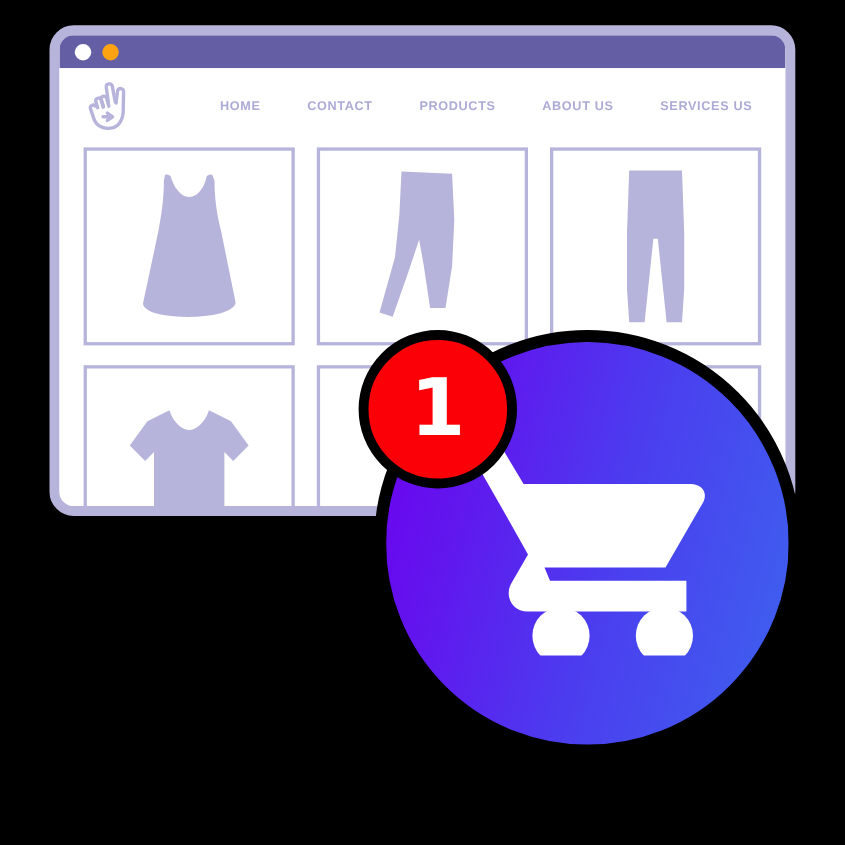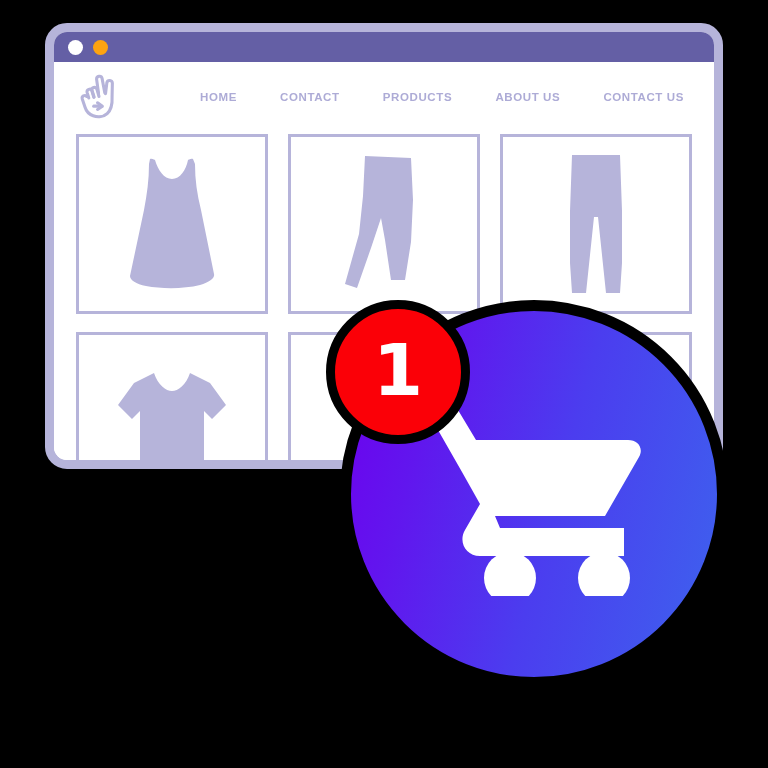--- a/index.html
+++ b/index.html
@@ -198,21 +198,21 @@
             <path d="M17.5 35.5 L25.5 35.5"></path>
             <path d="M21.5 32 L26.5 35.6 L21.5 39"></path>
           </svg>
         </span>
 
         <div class="nav-links">
           <a class="nav-link">HOME</a>
           <a class="nav-link">CONTACT</a>
           <a class="nav-link">PRODUCTS</a>
           <a class="nav-link">ABOUT US</a>
-          <a class="nav-link">CONTACT US</a>
+          <a class="nav-link">SERVICES US</a>
         </div>
       </div>
 
       <div class="product-grid">
 
         <div class="product-card">
           <span>
             <svg width="100" height="140" viewBox="0 0 100 140" fill="#b6b4da">
               <path d="M33 6 C33 6 30 4 28 5 L27 10 C27 26 25 40 22 56
                        L8 122 C8 126 14 130 24 132

